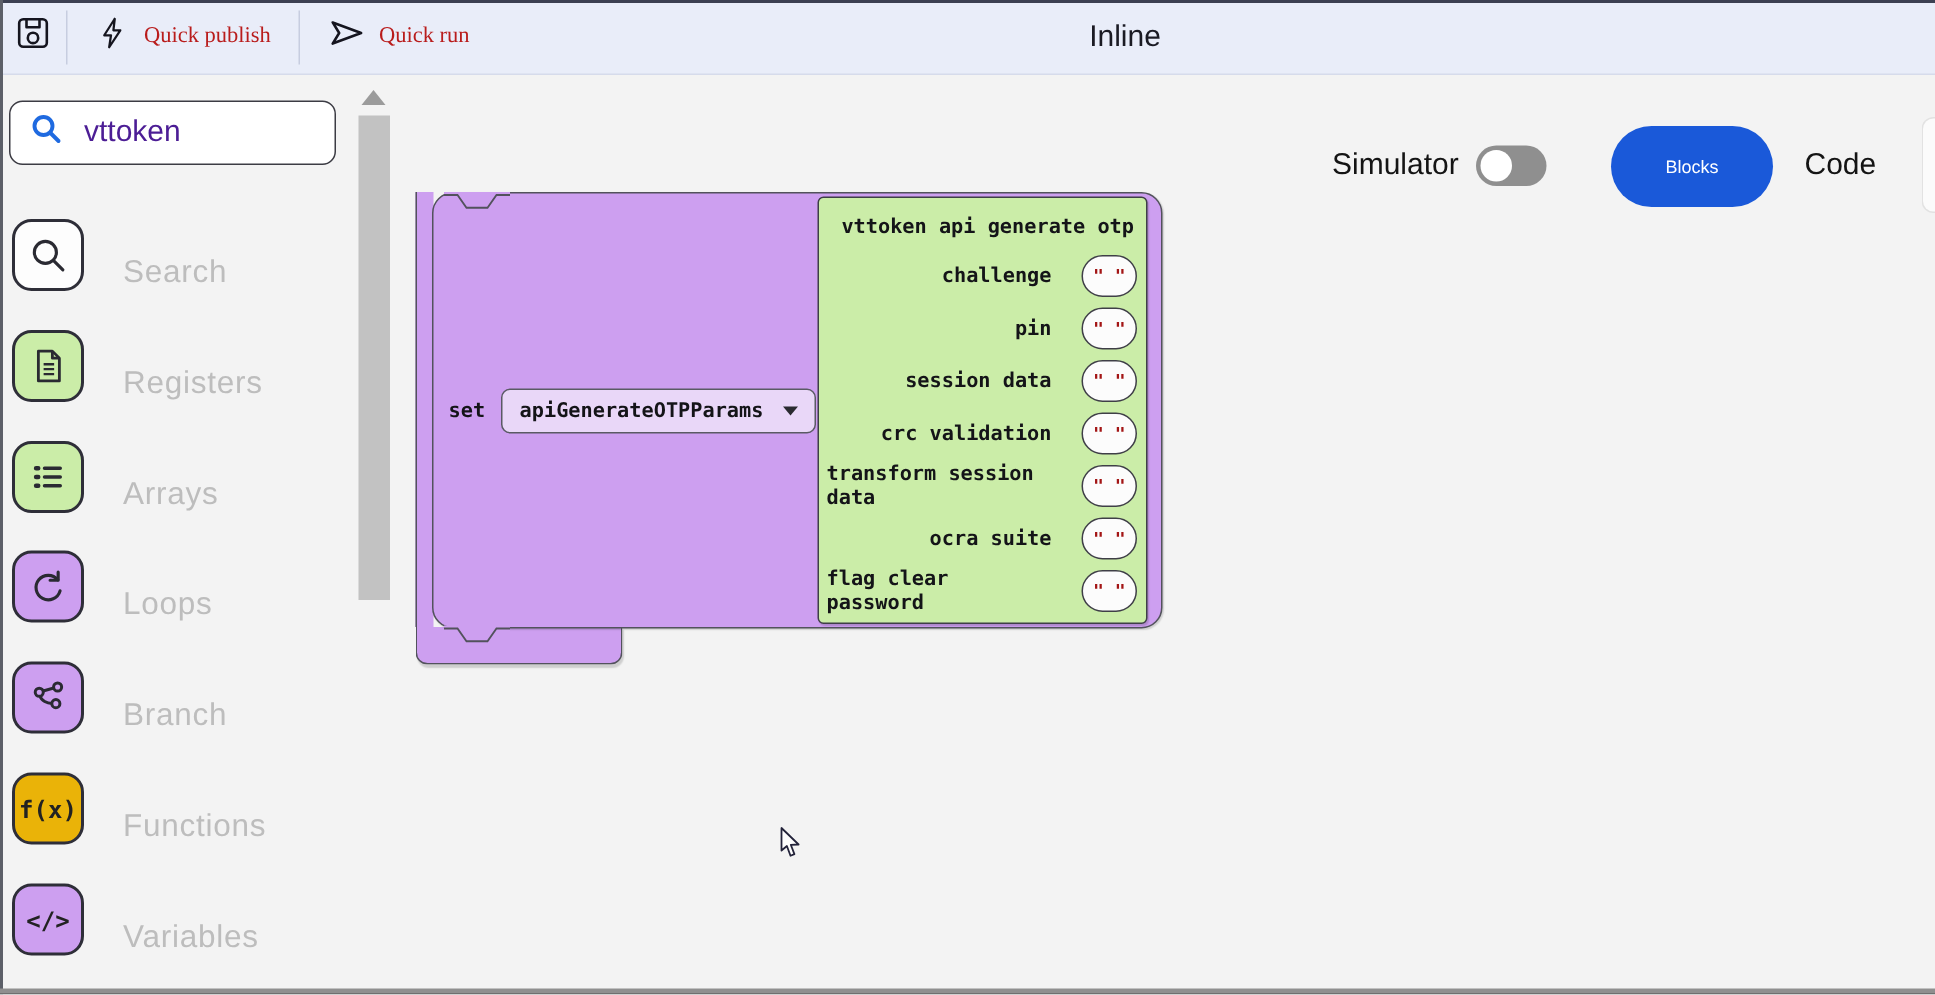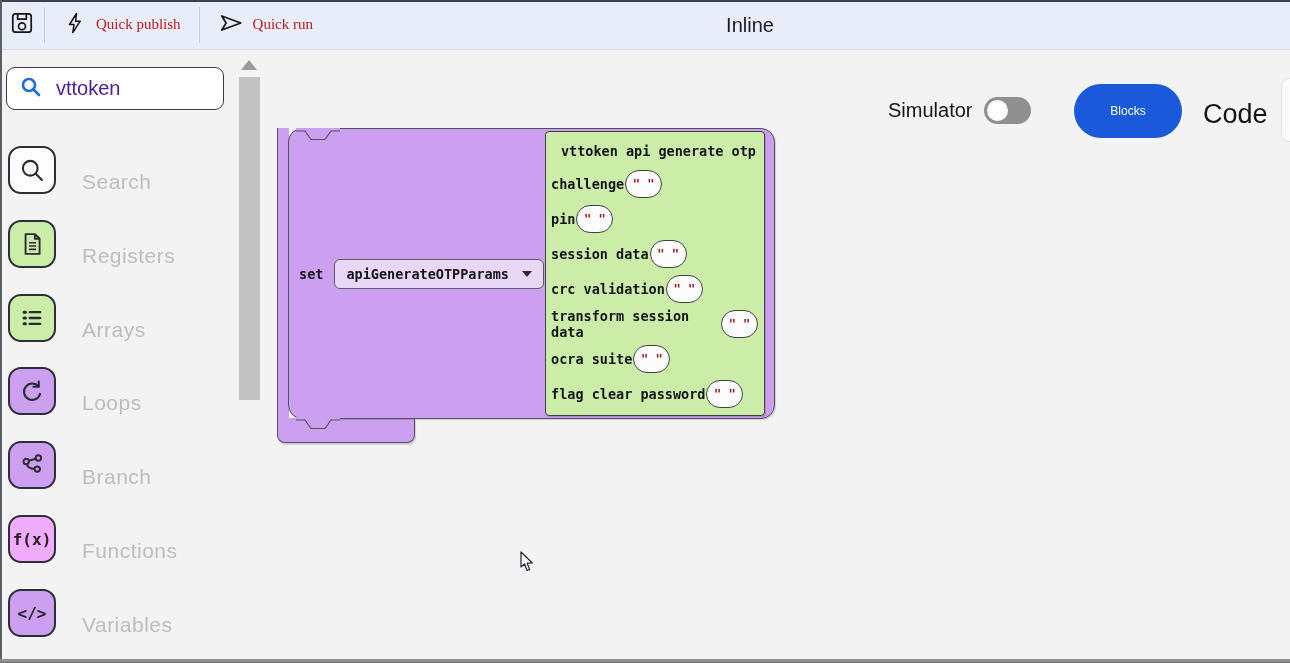--- a/index.html
+++ b/index.html
@@ -91,21 +91,21 @@
   .caret-down {
     width:0; height:0; border-left:5px solid transparent; border-right:5px solid transparent;
     border-top:6px solid #2a2a30;
   }
   .green-block {
     position:absolute; left:545px; top:131px; width:220px; height:285px;
     background:#cbeda8; border:1.5px solid #3f3f47; border-radius:4px;
     padding:5px 5px 0 5px; z-index:4; box-shadow:1px 1px 1px rgba(0,0,0,0.15);
   }
   .gb-title { text-align:right; height:29px; line-height:29px; padding-right:3px; }
-  .gb-row { height:35px; display:flex; align-items:center; gap:1px; padding-right:1px; }
+  .gb-row { height:35px; display:flex; justify-content:flex-end; align-items:center; gap:20px; padding-right:1px; }
   .gb-oval {
     width:37px; height:28px; border-radius:14px; background:#fcfcfc;
     border:1.5px solid #3f3f47; display:flex; align-items:center; justify-content:center;
     font-size:12px; color:#a31515; cursor:text; flex:0 0 auto;
     font-family:"DejaVu Sans Mono", monospace; font-weight:bold;
   }
 
   
   .sim-label { position:absolute; left:888px; top:99px; font-size:20px; color:#141414; }
   .toggle {
@@ -114,21 +114,21 @@
   }
   .toggle-knob {
     position:absolute; left:3px; top:3px; width:21px; height:21px;
     background:#fff; border-radius:50%;
   }
   .blocks-btn {
     position:absolute; left:1074px; top:84px; width:108px; height:54px;
     background:#1a59d9; border-radius:27px; display:flex; align-items:center; justify-content:center;
     color:#fff; font-size:12px; cursor:pointer;
   }
-  .code-btn { position:absolute; left:1203px; top:99px; font-size:27px; color:#141414; cursor:pointer; }
+  .code-btn { position:absolute; left:1203px; top:99px; font-size:20px; color:#141414; cursor:pointer; }
   .edge-pill {
     position:absolute; left:1281px; top:78px; width:14px; height:64px;
     background:#fbfbfb; border:1px solid #e2e2e2; border-right:none; border-radius:8px 0 0 8px;
   }
 
   .cursor { position:absolute; left:520px; top:551px; z-index:60; }
 </style>
 </head>
 <body>
 
@@ -226,21 +226,21 @@
         <circle cx="17.5" cy="6" r="2.3"></circle>
         <circle cx="16.5" cy="15.5" r="2.3"></circle>
         <path d="M9.2 8.3 L15.3 6.6"></path>
         <path d="M7.5 11.2 C8.2 14 11.5 15.3 14.2 15.4"></path>
       </svg>
     </div>
     <span class="cat-label">Branch</span>
   </div>
 
   <div class="cat-item" style="top:515px">
-    <div class="cat-icon" style="background:#f0abfc">
+    <div class="cat-icon" style="background:#eab308">
       <span class="icon-glyph" style="font-size:16px">f(x)</span>
     </div>
     <span class="cat-label">Functions</span>
   </div>
 
   <div class="cat-item" style="top:589px">
     <div class="cat-icon" style="background:#cd9ff0">
       <span class="icon-glyph" style="font-size:16px">&lt;/&gt;</span>
     </div>
     <span class="cat-label">Variables</span>

